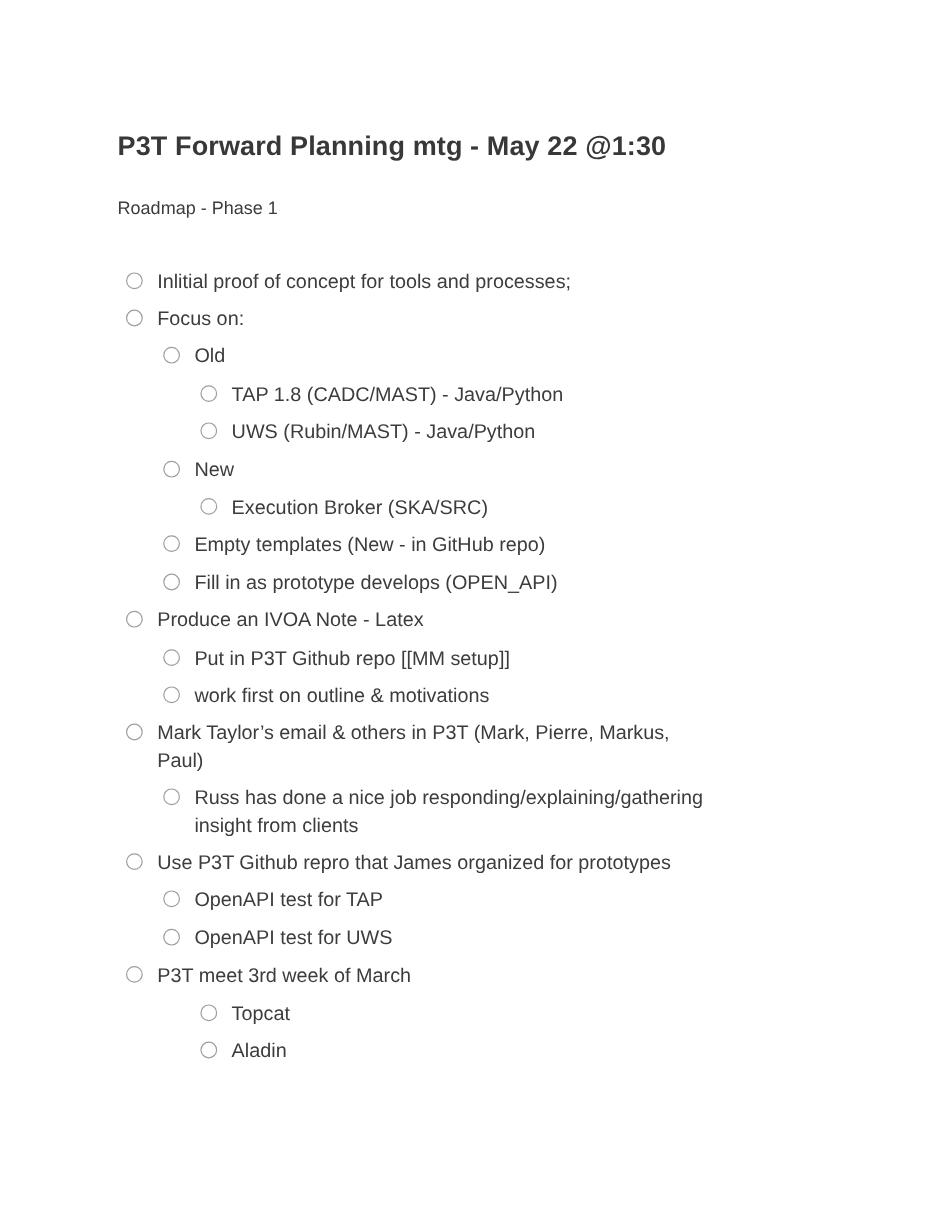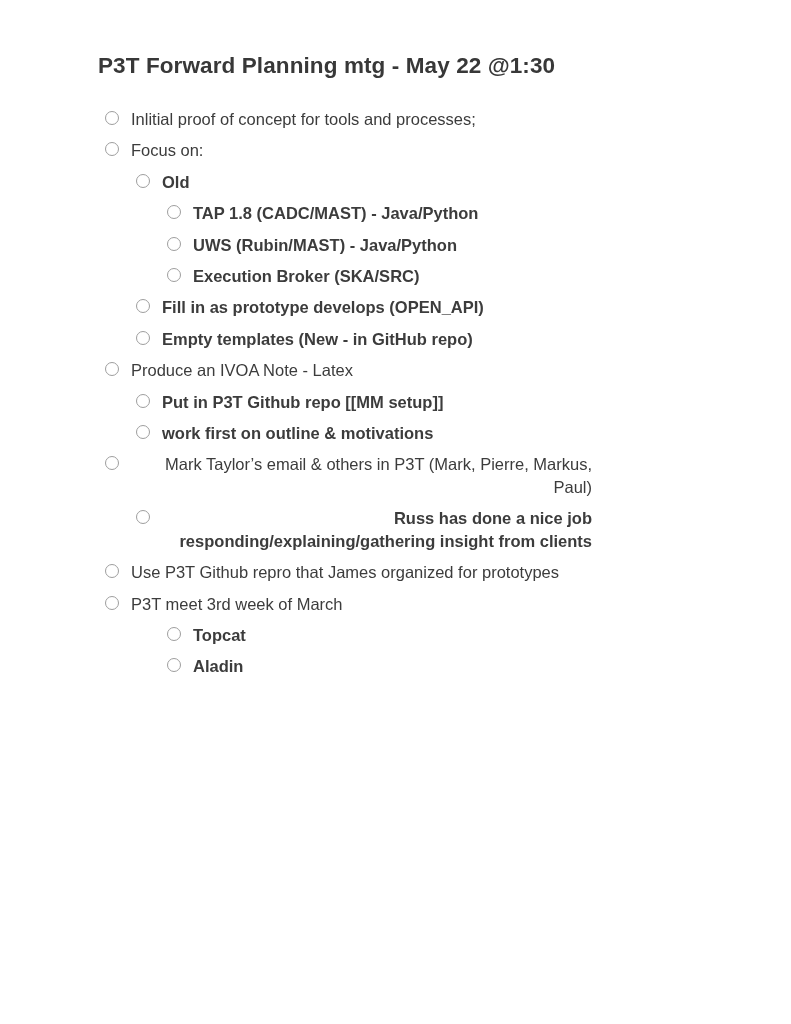--- a/index.html
+++ b/index.html
@@ -8,21 +8,21 @@
     background: #ffffff;
   }
   body {
     width: 791px;
     height: 1024px;
     font-family: "Liberation Sans", "DejaVu Sans", sans-serif;
     color: #3c3c3c;
     overflow: hidden;
   }
   .page {
-    padding: 52px 100px 0 98px;
+    padding: 108px 100px 0 98px;
     box-sizing: border-box;
     width: 692px;
   }
   .doc-title {
     font-size: 22.5px;
     font-weight: 700;
     color: #383838;
     letter-spacing: 0.1px;
     margin: 0 0 29px 0;
     line-height: 1.2;
@@ -36,31 +36,29 @@
   }
   ul.outline {
     list-style: none;
     margin: 0;
     padding: 0 0 0 7px;
   }
   ul.outline ul {
     list-style: none;
     margin: 0;
     padding-left: 31px;
-    font-weight: bold;
   }
   ul.outline li {
     display: block;
     margin: 0 0 9px 0;
   }
   .li-row {
     display: flex;
     align-items: flex-start;
     gap: 12px;
-    text-align: right;
   }
   .bullet {
     flex: 0 0 auto;
     width: 14px;
     height: 14px;
     border: 1.5px solid #9e9e9e;
     border-radius: 50%;
     margin-top: 3px;
     box-sizing: border-box;
     background: transparent;
@@ -69,20 +67,21 @@
     font-size: 16.5px;
     line-height: 22.4px;
     color: #3c3c3c;
   }
 </style>
 </head>
 <body>
 
 <div class="page">
   <h1 class="doc-title">P3T Forward Planning mtg - May 22 @1:30</h1>
+  <p class="doc-subtitle">Roadmap - Phase 1</p>
   <ul class="outline">
       <li>
         <div class="li-row">
           <span class="bullet"></span>
           <span class="li-label">Inlitial proof of concept for tools and processes;</span>
         </div>
       </li>
       <li>
         <div class="li-row">
           <span class="bullet"></span>
@@ -103,45 +102,49 @@
               </li>
               <li>
                 <div class="li-row">
                   <span class="bullet"></span>
                   <span class="li-label">UWS (Rubin/MAST) - Java/Python</span>
                 </div>
               </li>
             </ul>
           </li>
           <li>
+            <div class="li-row">
+              <span class="bullet"></span>
+              <span class="li-label">New</span>
+            </div>
             <ul style="margin-top: 9px;">
               <li>
                 <div class="li-row">
                   <span class="bullet"></span>
                   <span class="li-label">Execution Broker (SKA/SRC)</span>
                 </div>
               </li>
             </ul>
           </li>
         </ul>
       </li>
       <li>
         <ul style="margin-top: 9px;">
           <li>
             <div class="li-row">
               <span class="bullet"></span>
+              <span class="li-label">Empty templates (New - in GitHub repo)</span>
+            </div>
+          </li>
+          <li>
+            <div class="li-row">
+              <span class="bullet"></span>
               <span class="li-label">Fill in as prototype develops (OPEN_API)</span>
             </div>
           </li>
-          <li>
-            <div class="li-row">
-              <span class="bullet"></span>
-              <span class="li-label">Empty templates (New - in GitHub repo)</span>
-            </div>
-          </li>
         </ul>
       </li>
       <li>
         <div class="li-row">
           <span class="bullet"></span>
           <span class="li-label">Produce an IVOA Note - Latex</span>
         </div>
         <ul style="margin-top: 9px;">
           <li>
             <div class="li-row">
@@ -169,20 +172,34 @@
               <span class="li-label">Russ has done a nice job responding/explaining/gathering insight from clients</span>
             </div>
           </li>
         </ul>
       </li>
       <li>
         <div class="li-row">
           <span class="bullet"></span>
           <span class="li-label">Use P3T Github repro that James organized for prototypes</span>
         </div>
+        <ul style="margin-top: 9px;">
+          <li>
+            <div class="li-row">
+              <span class="bullet"></span>
+              <span class="li-label">OpenAPI test for TAP</span>
+            </div>
+          </li>
+          <li>
+            <div class="li-row">
+              <span class="bullet"></span>
+              <span class="li-label">OpenAPI test for UWS</span>
+            </div>
+          </li>
+        </ul>
       </li>
       <li>
         <div class="li-row">
           <span class="bullet"></span>
           <span class="li-label">P3T meet 3rd week of March</span>
         </div>
       </li>
       <li>
         <ul style="margin-top: 9px;">
           <li>

